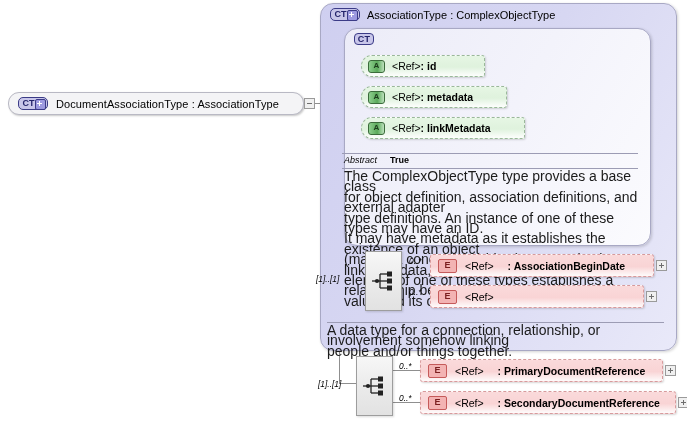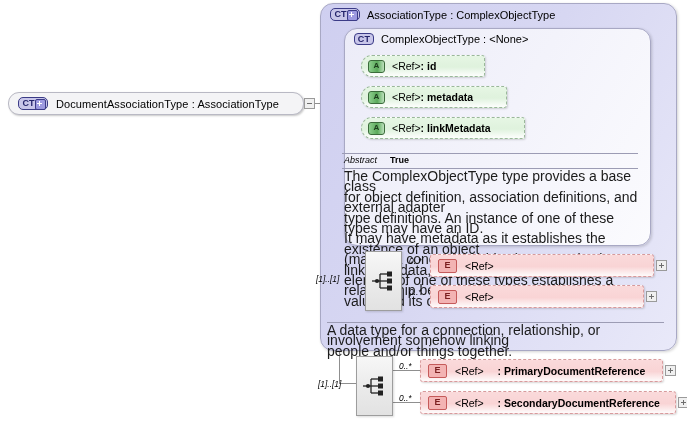--- a/index.html
+++ b/index.html
@@ -194,21 +194,20 @@
   </div>
 
   <div class="annot-rule" style="left:327px;top:322px;width:337px;"></div>
   <div class="annot" style="left:327px;top:325px;width:340px;">A data type for a connection, relationship, or involvement somehow linking
 people and/or things together.</div>
 
   <div class="ctbox ctbox-inner" style="left:344px;top:28px;width:307px;height:218px;">
   </div>
   <div class="ctbox-title" style="left:354px;top:33px;">
     <span class="ico ico-ct">CT</span>
-    <span>ComplexObjectType : &lt;None&gt;</span>
   </div>
 
   <div class="attrbox" style="left:361px;top:55px;width:124px;">
     <span class="ico ico-a">A</span>
     <span class="ref">&lt;Ref&gt;</span>
     <span class="nm">: id</span>
   </div>
 
   <div class="attrbox" style="left:361px;top:86px;width:146px;">
     <span class="ico ico-a">A</span>
@@ -247,20 +246,21 @@
       <rect x="16" y="8.5" width="5" height="5" fill="#222"></rect>
       <rect x="16" y="15.5" width="5" height="5" fill="#222"></rect>
     </svg>
   </div>
   <div class="card" style="left:316px;top:274px;">[1]..[1]</div>
 
   <div class="card-occ" style="left:409px;top:256px;">0..*</div>
   <div class="elembox" style="left:430px;top:254px;width:224px;">
     <span class="ico ico-e">E</span>
     <span class="ref">&lt;Ref&gt;</span>
+    <span class="nm">: AssociationBeginDate</span>
   </div>
   <div class="exp plus" style="left:656px;top:260px;"></div>
 
   <div class="card-occ" style="left:409px;top:287px;">0..*</div>
   <div class="elembox" style="left:430px;top:285px;width:214px;">
     <span class="ico ico-e">E</span>
     <span class="ref">&lt;Ref&gt;</span>
   </div>
   <div class="exp plus" style="left:646px;top:291px;"></div>
 

